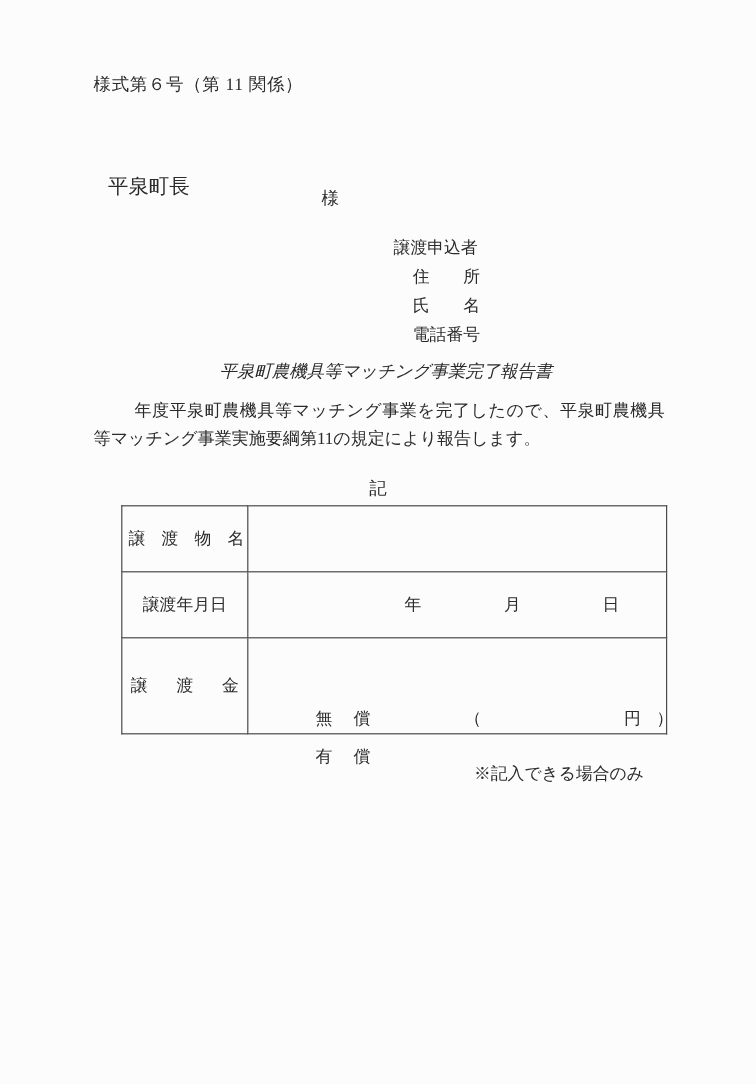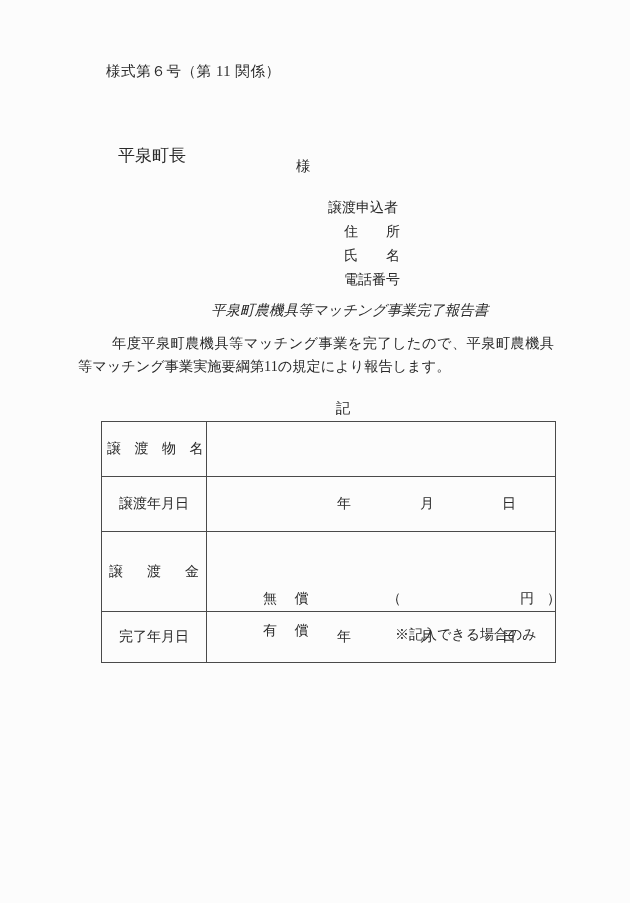--- a/index.html
+++ b/index.html
@@ -20,21 +20,20 @@
   .page {
     position: absolute;
     inset: 0;
   }
 
   
   .abs {
     position: absolute;
     white-space: pre;
     line-height: 1;
-    margin-left: 28px;
   }
 
   
   .form-no {
     left: 78px;
     top: 64px;
     font-size: 14.5px;
     letter-spacing: 0.6px;
   }
 
@@ -167,21 +166,21 @@
   }
   .money-cell span {
     position: absolute;
     white-space: pre;
   }
   .m-free   { left: 56px;  top: 18px; letter-spacing: 7px; }
   .m-paren1 { left: 180px; top: 18px; }
   .m-yen    { left: 313px; top: 18px; }
   .m-paren2 { left: 340px; top: 18px; }
   .m-paid   { left: 56px;  top: 50px; letter-spacing: 7px; }
-  .m-note   { left: 188px; top: 54px; }
+  .m-note   { left: 188px; top: 64px; }
 </style>
 </head>
 <body>
 
 <div class="page">
 
   <div class="abs form-no">様式第６号（第 11 関係）</div>
 
 
   <div class="abs addressee">平泉町長</div>
@@ -232,28 +231,16 @@
             <span class="m-free">無 償</span>
             <span class="m-paren1">（</span>
             <span class="m-yen">円</span>
             <span class="m-paren2">）</span>
             <span class="m-paid">有 償</span>
             <span class="m-note">※記入できる場合のみ</span>
           </div>
         </td>
       </tr>
 
-      <tr class="r-last">
-        <td class="col-label">
-          <span class="lbl">完了年月日</span>
-        </td>
-        <td class="col-value">
-          <div class="date-cell">
-            <span class="dc-y">年</span>
-            <span class="dc-m">月</span>
-            <span class="dc-d">日</span>
-          </div>
-        </td>
-      </tr>
     </tbody>
   </table>
 
 </div>
 
 </body></html>

